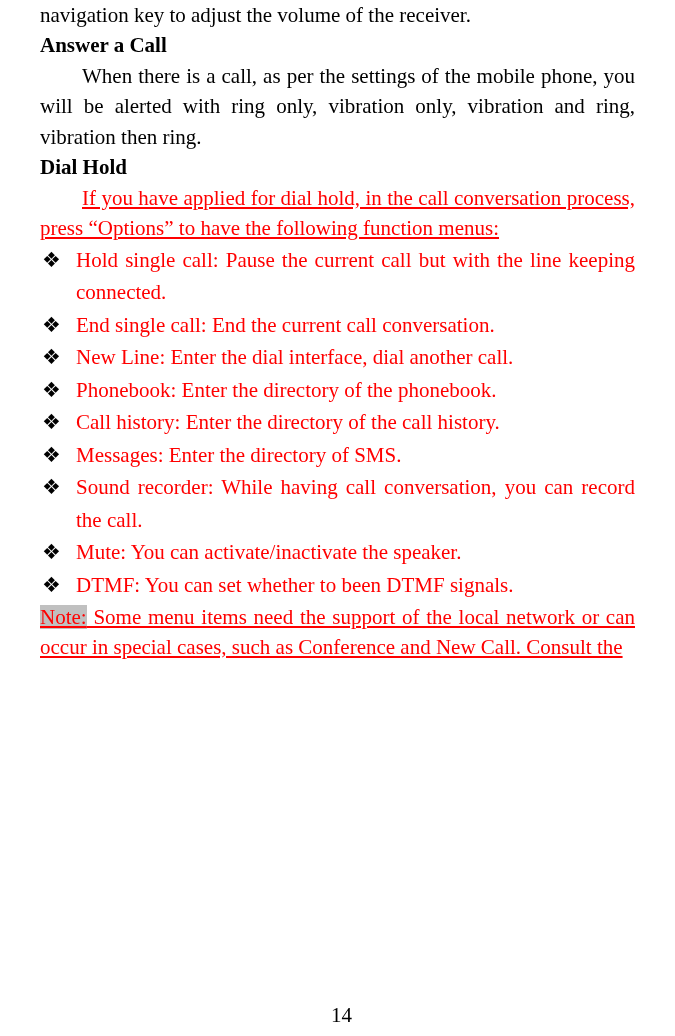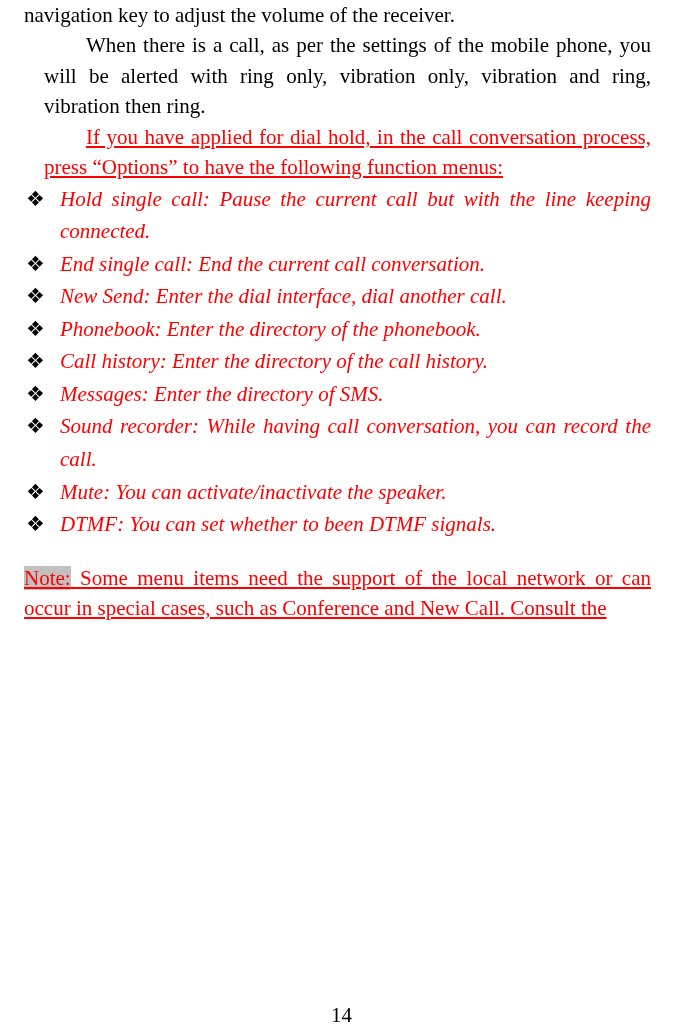--- a/index.html
+++ b/index.html
@@ -7,44 +7,42 @@
     padding: 0;
     background: #fff;
     font-family: "Times New Roman", Times, serif;
     color: #000;
     width: 675px;
   }
   .page {
     box-sizing: border-box;
     width: 675px;
     min-height: 1036px;
-    padding: 0 24px;
+    padding: 0 40px;
     position: relative;
   }
   .line {
     font-size: 21px;
     line-height: 1.45;
   }
   .partial { text-align: left; }
   .heading {
     font-weight: bold;
     font-size: 21px;
     line-height: 1.45;
   }
   .indent {
     text-indent: 2em;
-    margin-left: 20px;
   }
   .justify {
     text-align: justify;
     text-justify: inter-word;
   }
   .noindent {
     text-indent: 0;
-    margin-top: 22px;
   }
   .red { color: #ff0000; text-decoration: underline; }
   .list {
     margin: 0;
     padding: 0;
     list-style: none;
   }
   .li {
     display: flex;
     font-size: 21px;
@@ -54,21 +52,20 @@
   .bullet {
     width: 34px;
     flex: 0 0 34px;
     text-align: left;
     padding-left: 2px;
     color: #000;
   }
   .litext {
     flex: 1;
     text-align: justify;
-    font-style: italic;
   }
   .note-label {
     background: #c0c0c0;
     color: #ff0000;
   }
   .pagenum {
     position: absolute;
     bottom: 8px;
     width: 100%;
     left: 4px;
@@ -77,38 +74,40 @@
     font-size: 21px;
   }
 </style>
 </head>
 <body>
 
 <div class="page">
 
   <div class="line partial">navigation key to adjust the volume of the receiver.</div>
 
+  <div class="heading">Answer a Call</div>
 
   <div class="line indent justify">When there is a call, as per the settings of the mobile phone, you will be alerted with ring only, vibration only, vibration and ring, vibration then ring.</div>
 
 
+  <div class="heading">Dial Hold</div>
   <div class="line indent justify red">If you have applied for dial hold, in the call conversation process, press “Options” to have the following function menus:</div>
 
   <ul class="list">
     <li class="li">
       <span class="bullet">❖</span>
       <span class="litext">Hold single call: Pause the current call but with the line keeping connected.</span>
     </li>
     <li class="li">
       <span class="bullet">❖</span>
       <span class="litext">End single call: End the current call conversation.</span>
     </li>
     <li class="li">
       <span class="bullet">❖</span>
-      <span class="litext">New Send: Enter the dial interface, dial another call.</span>
+      <span class="litext">New Line: Enter the dial interface, dial another call.</span>
     </li>
     <li class="li">
       <span class="bullet">❖</span>
       <span class="litext">Phonebook: Enter the directory of the phonebook.</span>
     </li>
     <li class="li">
       <span class="bullet">❖</span>
       <span class="litext">Call history: Enter the directory of the call history.</span>
     </li>
     <li class="li">

